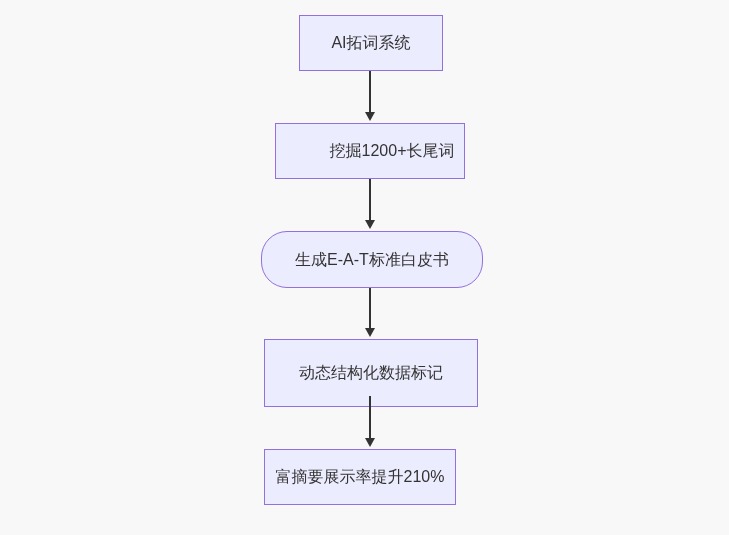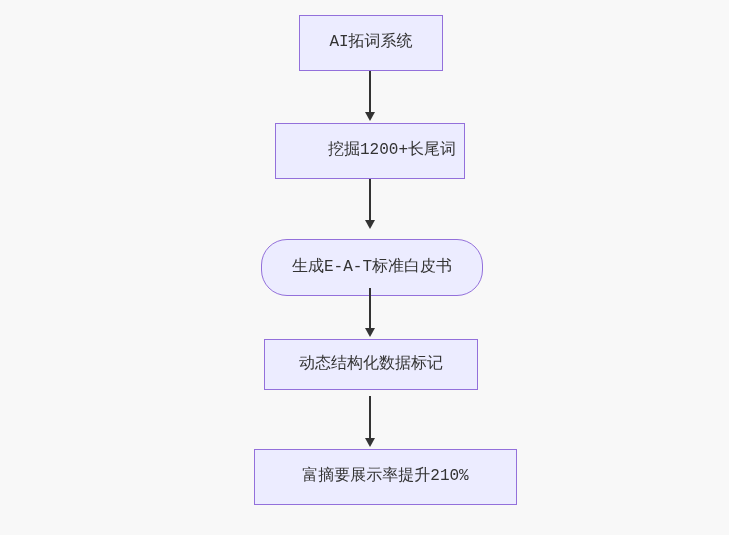--- a/index.html
+++ b/index.html
@@ -5,42 +5,42 @@
   html, body {
     margin: 0;
     padding: 0;
   }
   .stage {
     position: relative;
     width: 729px;
     height: 535px;
     background: #f8f8f8;
     overflow: hidden;
-    font-family: Liberation Mono, monospace;
+    font-family: Liberation Sans, sans-serif;
   }
   .node {
     position: absolute;
     background: #ECECFF;
     border: 1px solid #9370DB;
     box-sizing: border-box;
     display: flex;
     align-items: center;
     justify-content: center;
   }
   .node .label {
     color: #333333;
     font-size: 16px;
     line-height: 1.2;
     white-space: nowrap;
   }
   .n1 { left: 299px; top: 15px;  width: 144px; height: 56px; }
   .n2 { left: 275px; top: 123px; width: 190px; height: 56px; padding-left: 44px; }
-  .n3 { left: 261px; top: 239px; width: 222px; height: 57px; border-radius: 26px; }
-  .n4 { left: 264px; top: 339px; width: 214px; height: 51px; }
-  .n5 { left: 254px; top: 449px; width: 263px; height: 56px; }
+  .n3 { left: 261px; top: 231px; width: 222px; height: 57px; border-radius: 26px; }
+  .n4 { left: 264px; top: 339px; width: 214px; height: 68px; }
+  .n5 { left: 264px; top: 449px; width: 192px; height: 56px; }
 
   .arrow {
     position: absolute;
     left: 365px;
     width: 10px;
     display: flex;
     flex-direction: column;
     align-items: center;
   }
   .a1 { top: 71px;  height: 50px; }

